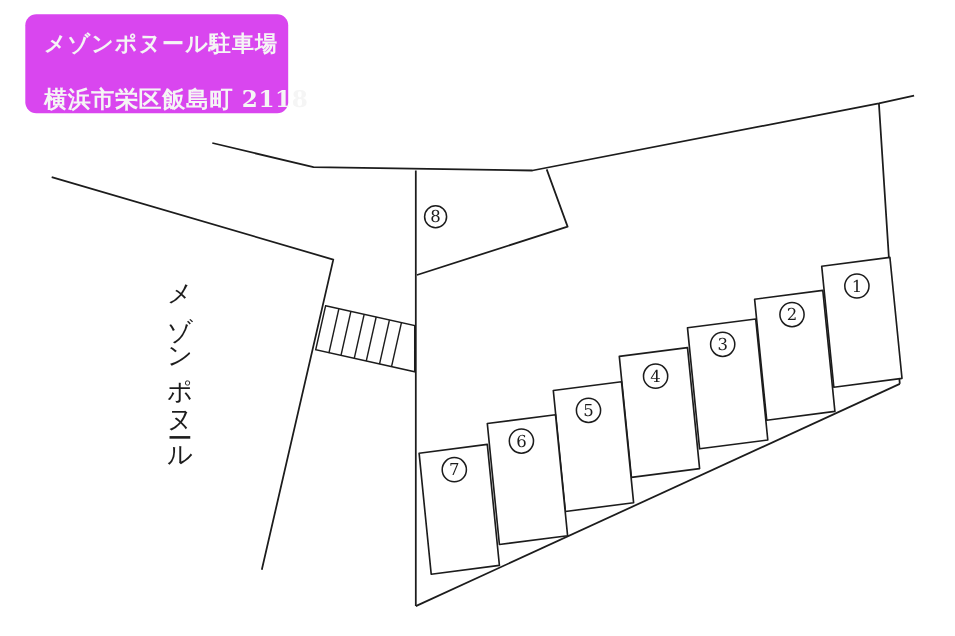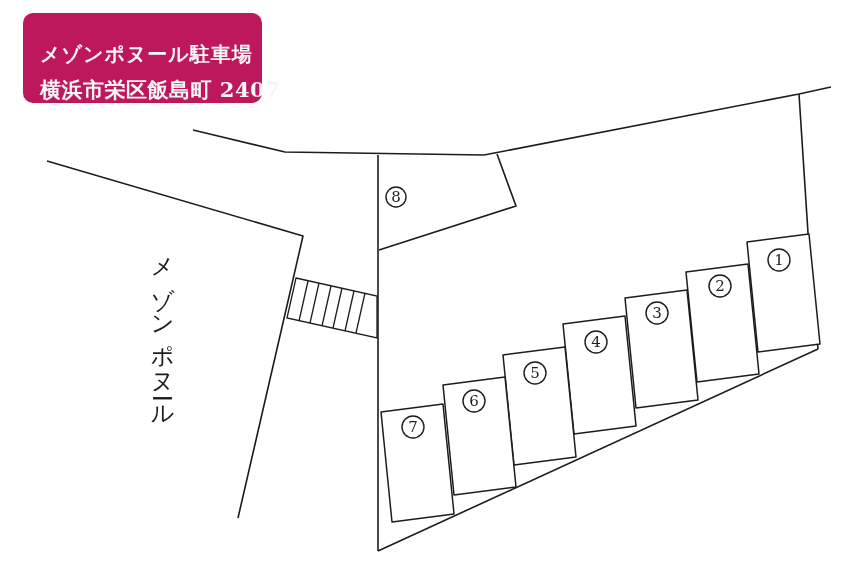--- a/index.html
+++ b/index.html
@@ -19,27 +19,27 @@
     position: absolute;
     left: 0;
     top: 0;
   }
   .title-box {
     position: absolute;
     left: 23px;
     top: 13px;
     width: 239px;
     height: 90px;
-    background: #be185d;
+    background: #d946ef;
     border-radius: 10px;
     box-sizing: border-box;
-    padding: 32px 14px 0 17px;
+    padding: 13px 14px 0 17px;
     display: flex;
     flex-direction: column;
-    justify-content: flex-end;
+    justify-content: space-between;
     gap: 9px;
   }
   .title-line1 {
     color: #f5f5f5;
     font-size: 20px;
     font-weight: bold;
     letter-spacing: 1px;
     white-space: nowrap;
     line-height: 1.3;
   }
@@ -138,18 +138,18 @@
       </g>
       <g>
         <circle cx="396" cy="197" r="10" fill="#ffffff" stroke="#1c1c1c" stroke-width="1.4"></circle>
         <text class="space-num" x="396" y="197" dy="0.35em" text-anchor="middle">8</text>
       </g>
     </g>
   </svg>
 
   <div class="title-box">
     <div class="title-line1">メゾンポヌール駐車場</div>
-    <div class="title-line2">横浜市栄区飯島町 2407</div>
+    <div class="title-line2">横浜市栄区飯島町 2118</div>
   </div>
 
   <div class="building-label">メゾンポヌール</div>
 
 </div>
 
 </body></html>

